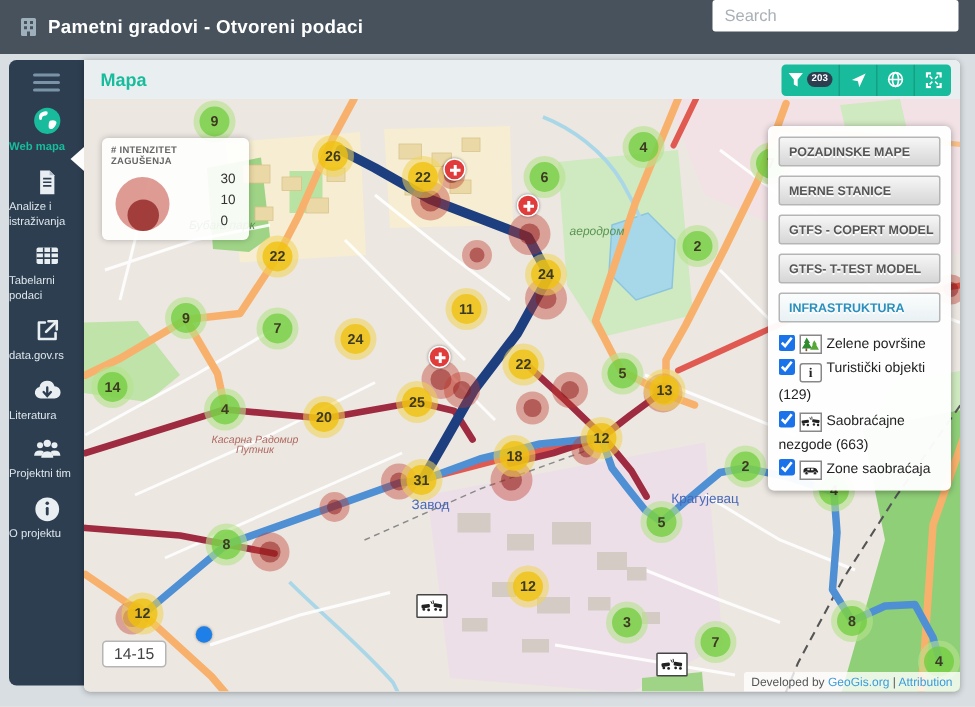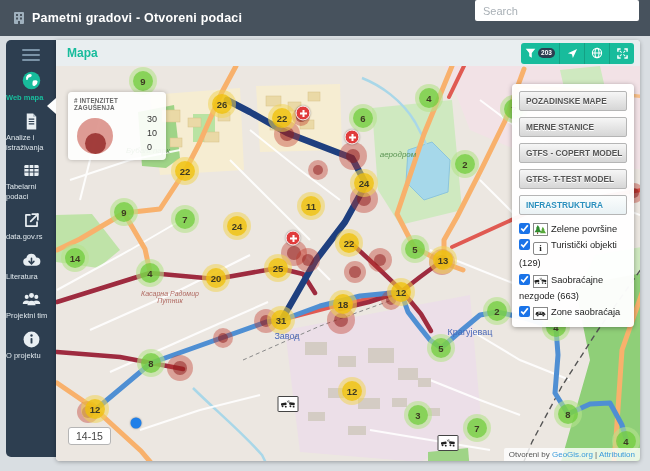--- a/index.html
+++ b/index.html
@@ -548,15 +548,15 @@
                 <rect x="5.2" y="4.2" width="2" height="1.4" fill="#fff"></rect>
                 <rect x="8.2" y="4.2" width="2" height="1.4" fill="#fff"></rect>
               </svg></span><span>Zone saobraćaja</span>
         </div>
       </div>
     </div>
 
     <div class="slider-dot"></div>
     <div class="timebox">14-15</div>
 
-    <div class="attrib"><span>Otvoreni by </span><a>GeoGis.org</a><span> | </span><a>Attribution</a></div>
+    <div class="attrib"><span>Developed by </span><a>GeoGis.org</a><span> | </span><a>Attribution</a></div>
   </div>
 </div>
 
 </body></html>

